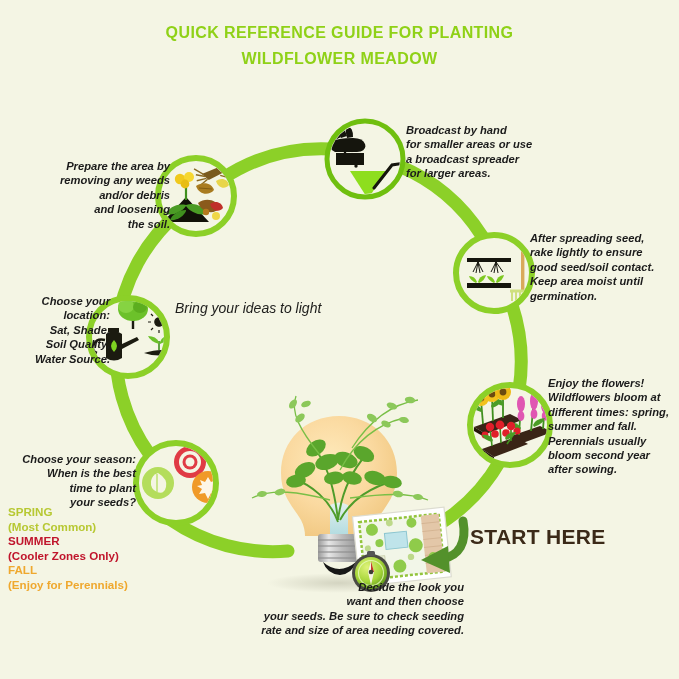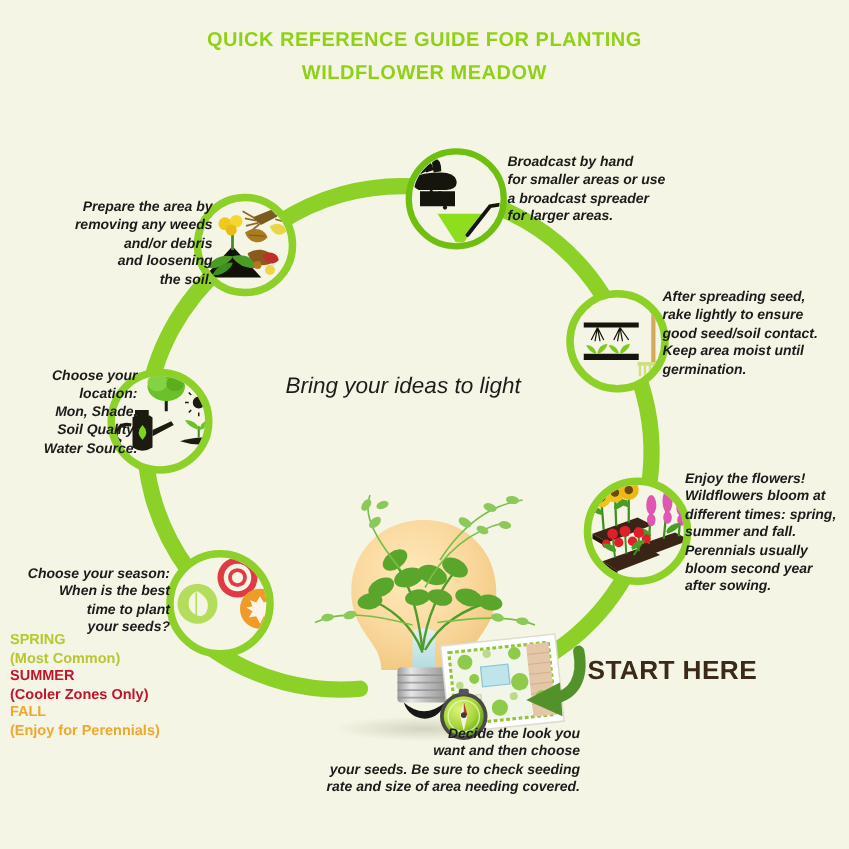--- a/index.html
+++ b/index.html
@@ -63,23 +63,22 @@
   }
   .callout.r { text-align: right; }
   .callout.l { text-align: left; }
   .callout.c { text-align: center; }
 
   .center-slogan {
     position: absolute;
     left: 175px;
     top: 295px;
     width: 295px;
-    text-align: center;
     font-style: italic;
-    font-size: 18px;
+    font-size: 14px;
     line-height: 26px;
     color: #1d1d1b;
     font-family: "Liberation Sans", sans-serif;
   }
 
   .season-list {
     position: absolute;
     left: 8px;
     top: 505px;
     width: 180px;
@@ -522,21 +521,21 @@
     <div class="callout l" style="left:530px; top:231px; width:150px;">
       <span>After spreading seed,</span><br>
       <span>rake lightly to ensure</span><br>
       <span>good seed/soil contact.</span><br>
       <span>Keep area moist until</span><br>
       <span>germination.</span>
     </div>
 
     <div class="callout r" style="left:0px; top:294px; width:110px;">
       <span>Choose your location:</span><br>
-      <span>Mon, Shade,</span><br>
+      <span>Sat, Shade,</span><br>
       <span>Soil Quality,</span><br>
       <span>Water Source.</span>
     </div>
 
     <div class="callout l" style="left:548px; top:376px; width:132px;">
       <span>Enjoy the flowers!</span><br>
       <span>Wildflowers bloom at</span><br>
       <span>different times: spring,</span><br>
       <span>summer and fall.</span><br>
       <span>Perennials usually</span><br>

